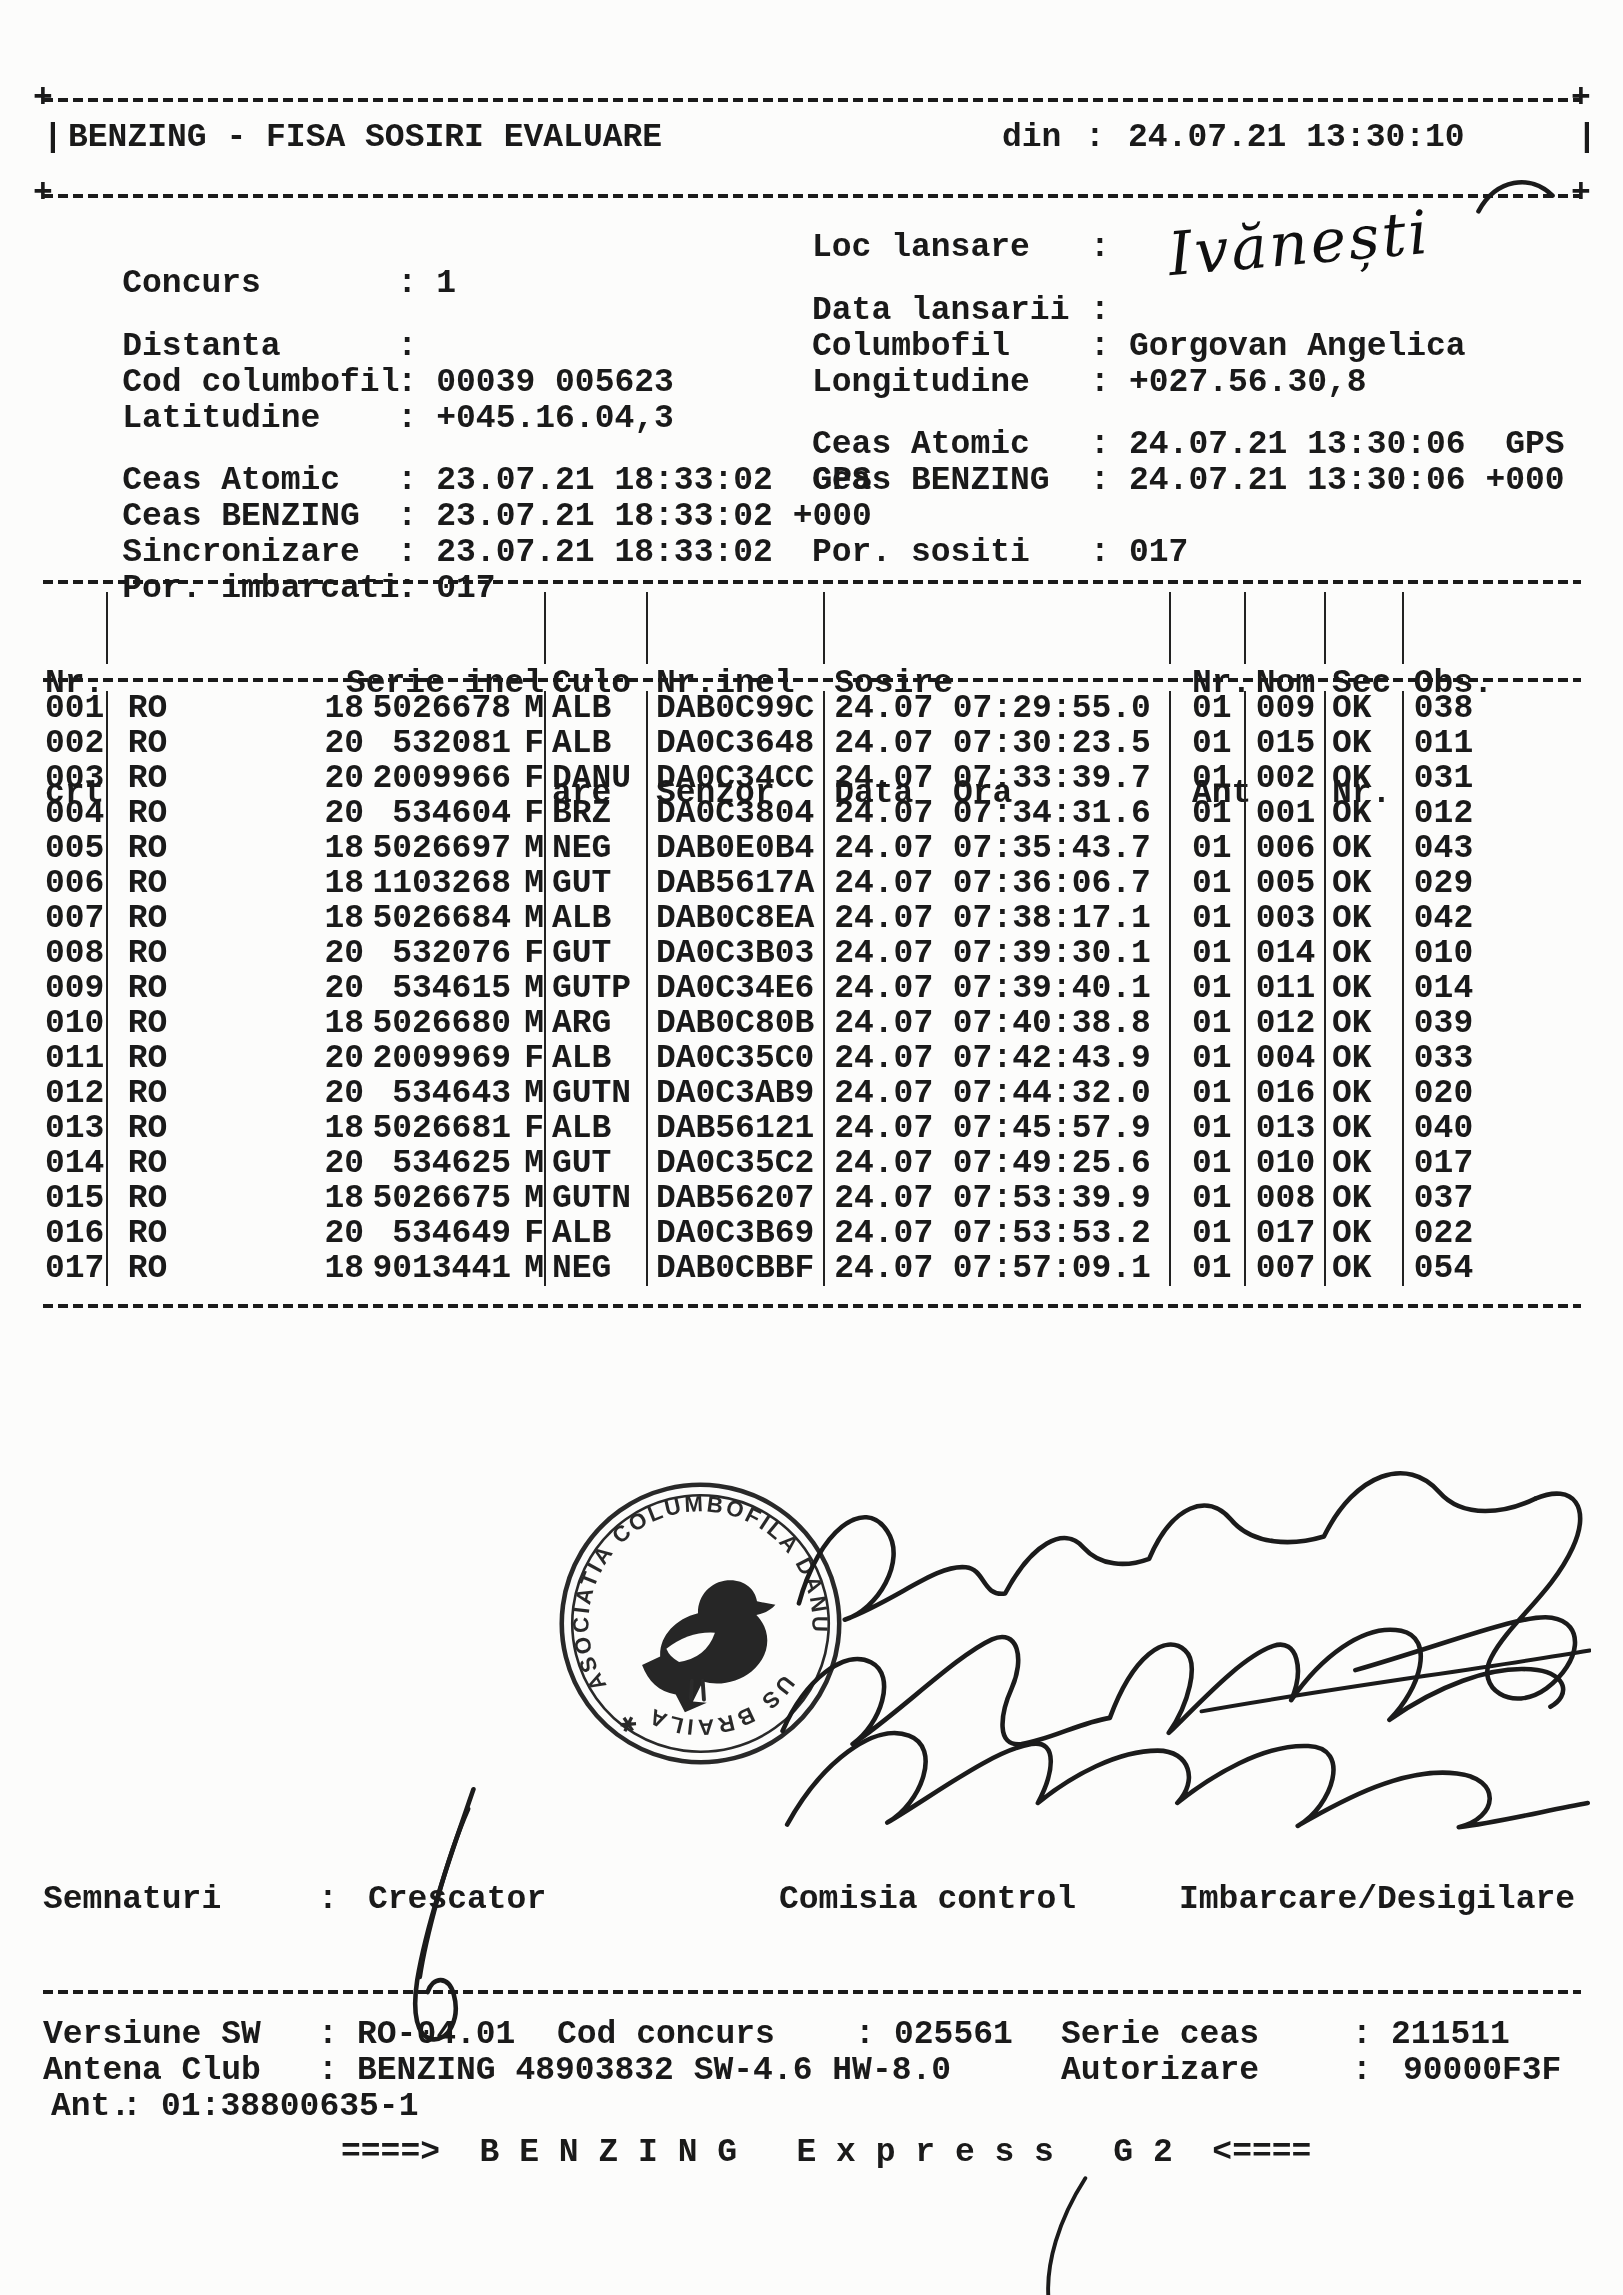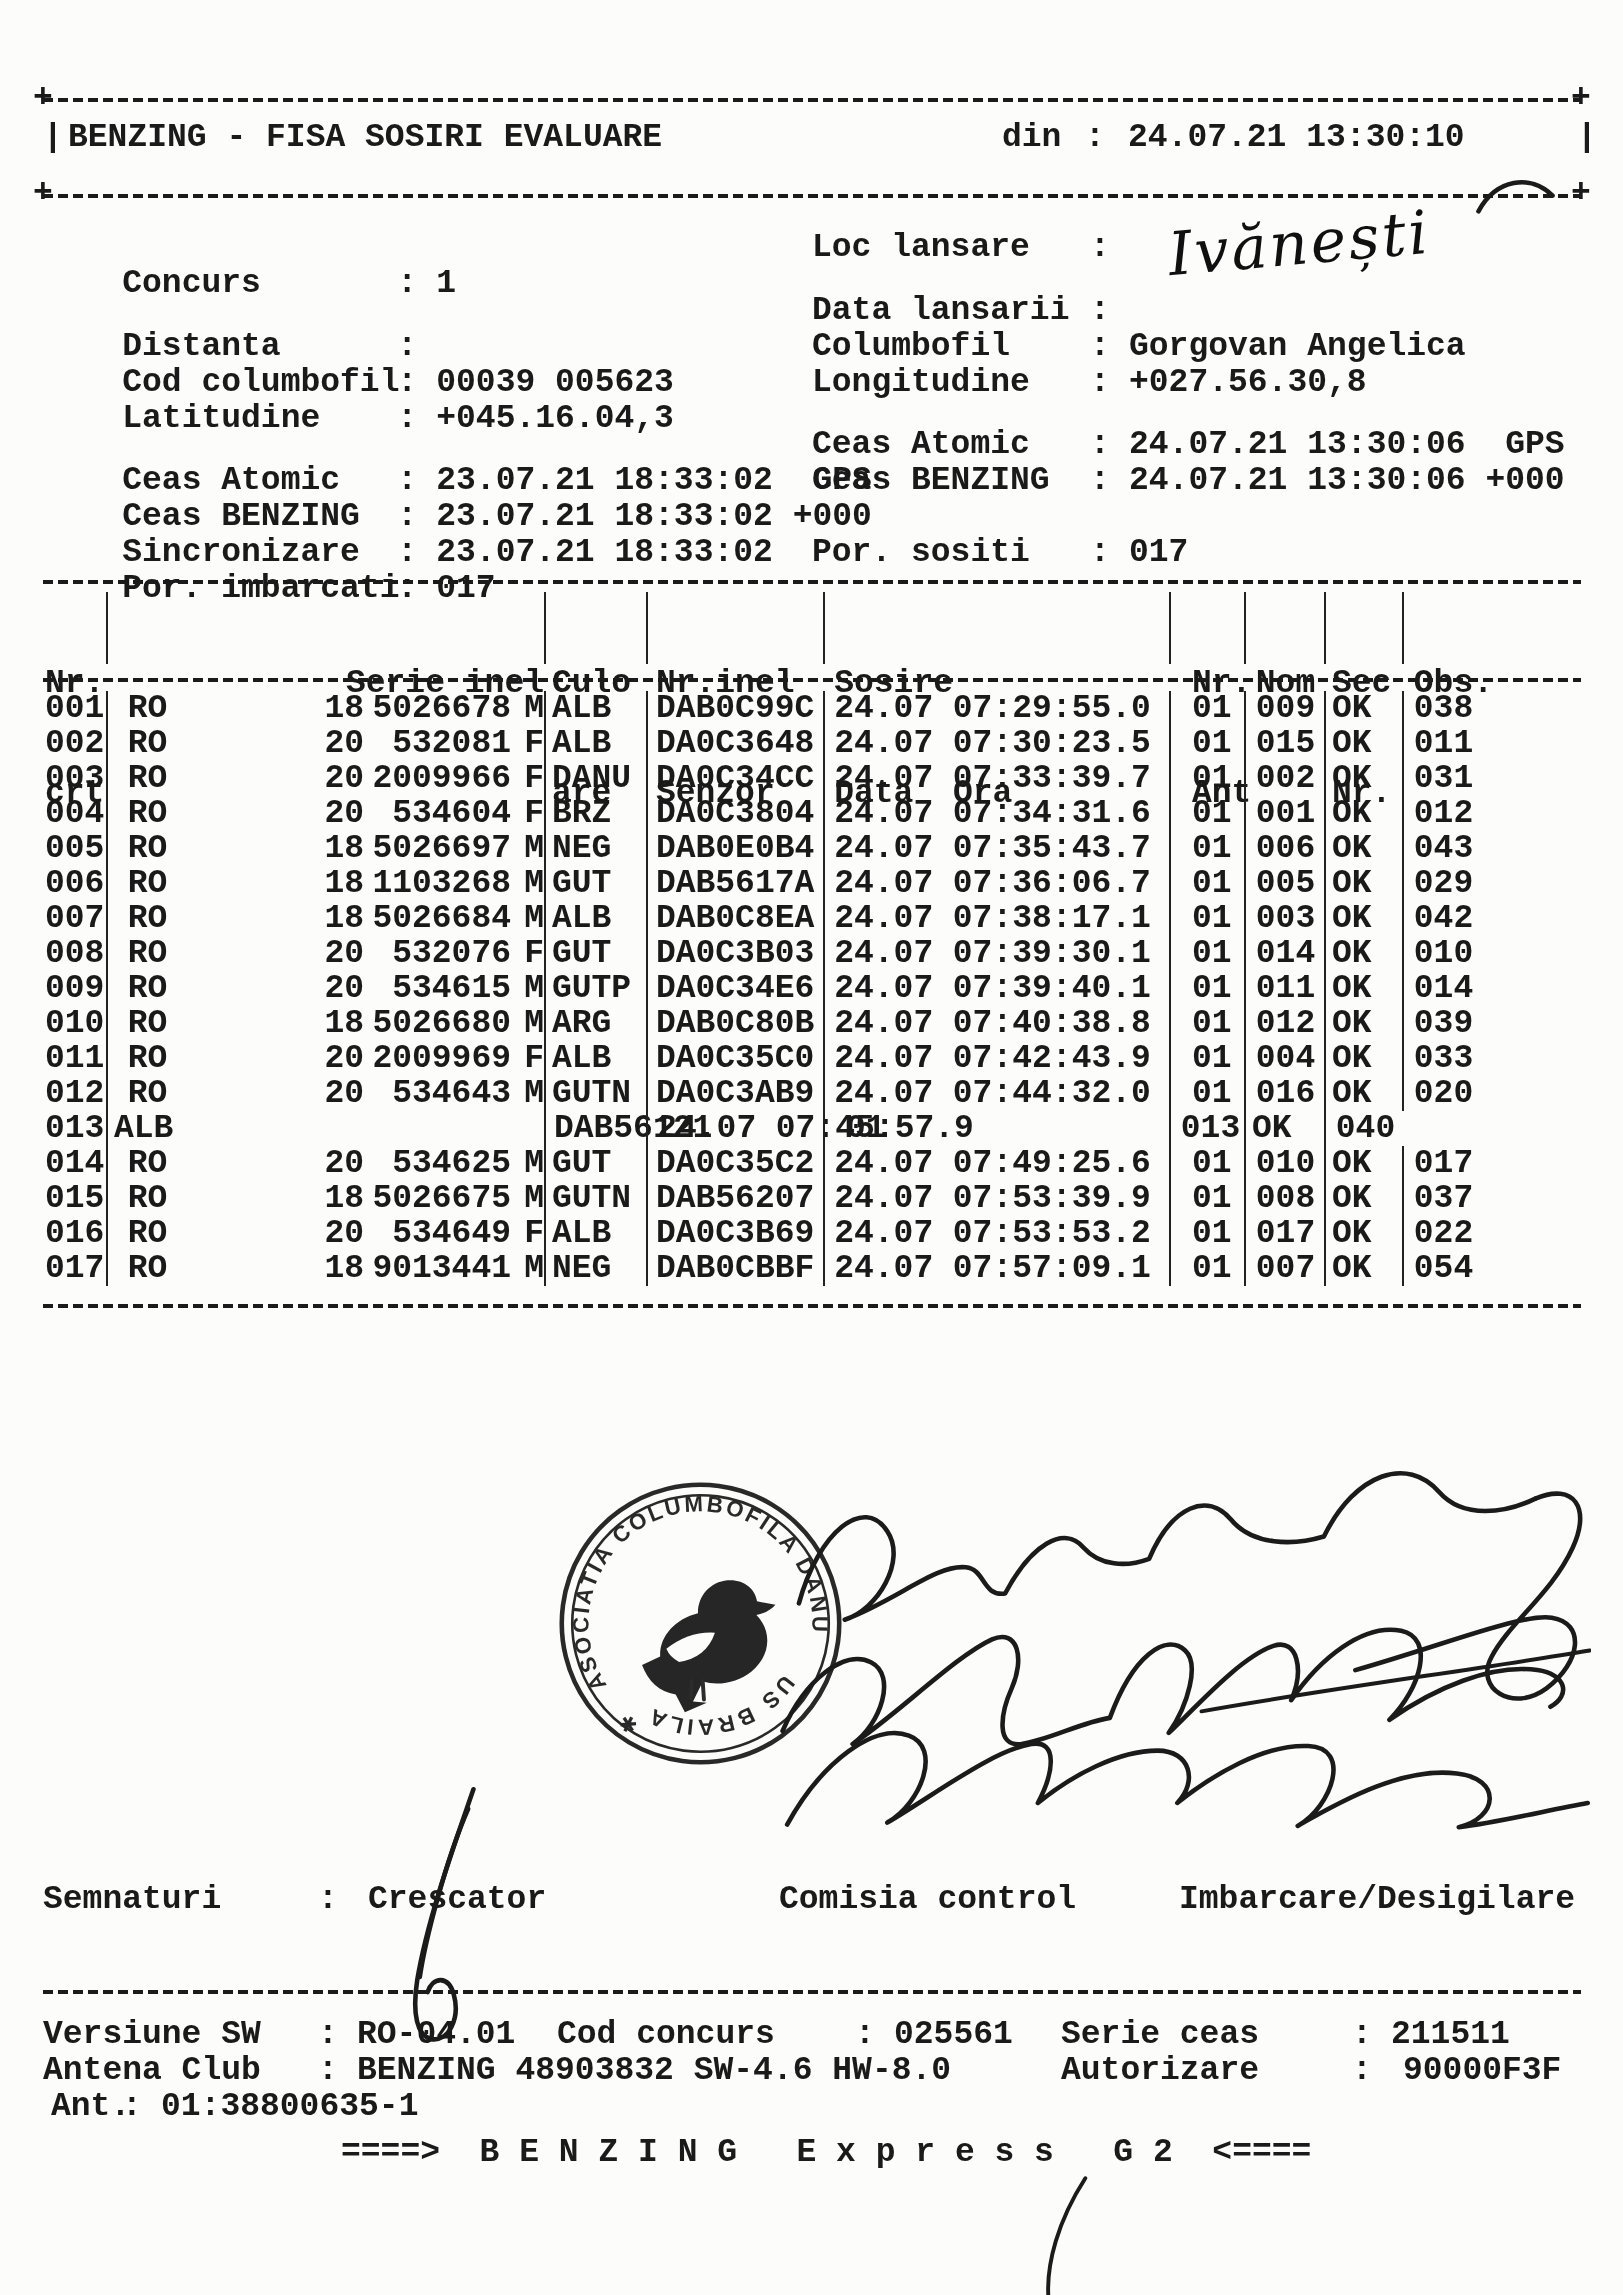--- a/index.html
+++ b/index.html
@@ -280,20 +280,21 @@
       <div class="cell c-culo">GUTN</div>
       <div class="cell c-senzor">DA0C3AB9</div>
       <div class="cell c-sosire"><span class="s-date">24.07</span><span class="s-time">07:44:32.0</span></div>
       <div class="cell c-ant">01</div>
       <div class="cell c-nom">016</div>
       <div class="cell c-sec">OK</div>
       <div class="cell c-obs">020</div>
     </div>
       <div class="tgrid trow">
       <div class="cell c-nr">013</div>
+      <div class="cell"><span class="s-country">RO</span><span class="s-year">18</span><span class="s-ring">5026681</span><span class="s-sex">F</span></div>
       <div class="cell c-culo">ALB</div>
       <div class="cell c-senzor">DAB56121</div>
       <div class="cell c-sosire"><span class="s-date">24.07</span><span class="s-time">07:45:57.9</span></div>
       <div class="cell c-ant">01</div>
       <div class="cell c-nom">013</div>
       <div class="cell c-sec">OK</div>
       <div class="cell c-obs">040</div>
     </div>
       <div class="tgrid trow">
       <div class="cell c-nr">014</div>

